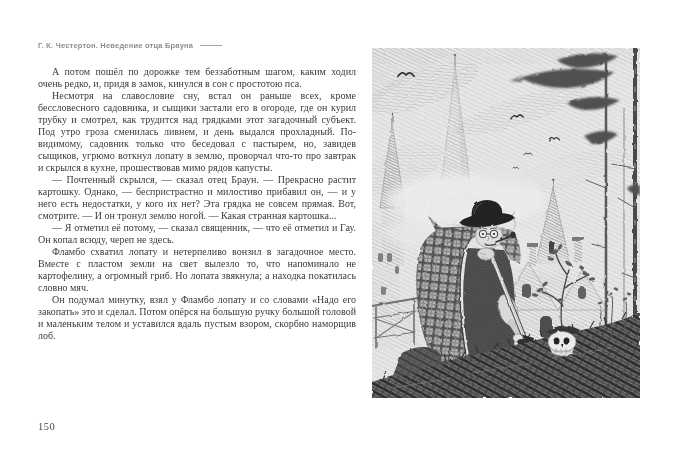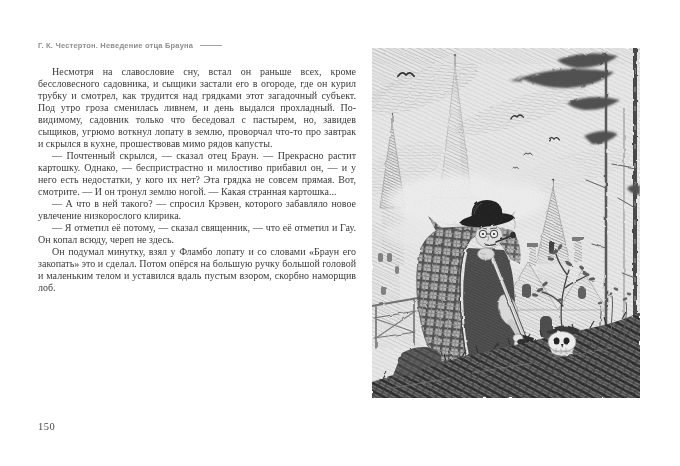--- a/index.html
+++ b/index.html
@@ -34,25 +34,26 @@
 </head>
 <body style="--text: #3a3a3a; --header-text: #8d8d8d; --page-bg: #ffffff;">
 
 <div class="page">
   <div class="text-col">
     <div class="running-head">
       <span>Г. К. Честертон. Неведение отца Брауна</span>
       <span class="head-rule"></span>
     </div>
     <div class="body-text">
+        <p>А потом пошёл по дорожке тем беззаботным шагом, каким ходил очень редко, и, придя в замок, кинулся в сон с простотою пса.</p>
         <p>Несмотря на славословие сну, встал он раньше всех, кроме бессловесного садовника, и сыщики застали его в огороде, где он курил трубку и смотрел, как трудится над грядками этот загадочный субъект. Под утро гроза сменилась ливнем, и день выдался прохладный. По-видимому, садовник только что беседовал с пастырем, но, завидев сыщиков, угрюмо воткнул лопату в землю, проворчал что-то про завтрак и скрылся в кухне, прошествовав мимо рядов капусты.</p>
         <p>— Почтенный скрылся, — сказал отец Браун. — Прекрасно растит картошку. Однако, — беспристрастно и милостиво прибавил он, — и у него есть недостатки, у кого их нет? Эта грядка не совсем прямая. Вот, смотрите. — И он тронул землю ногой. — Какая странная картошка...</p>
-        <p>— А что в ней такого? — спросил Крэвен, которого забавляло новое увлечение низкорослого клирика.</p>
         <p>— Я отметил её потому, — сказал священник, — что её отметил и Гау. Он копал всюду, череп не здесь.</p>
-        <p>Он подумал минутку, взял у Фламбо лопату и со словами «Браун его закопать» это и сделал. Потом опёрся на большую ручку большой головой и маленьким телом и уставился вдаль пустым взором, скорбно наморщив лоб.</p>
+        <p>Фламбо схватил лопату и нетерпеливо вонзил в загадочное место. Вместе с пластом земли на свет вылезло то, что напоминало не картофелину, а огромный гриб. Но лопата звякнула; а находка покатилась словно мяч.</p>
+        <p>Он подумал минутку, взял у Фламбо лопату и со словами «Надо его закопать» это и сделал. Потом опёрся на большую ручку большой головой и маленьким телом и уставился вдаль пустым взором, скорбно наморщив лоб.</p>
       </div>
   </div>
 
   <div class="page-number">150</div>
 
   <figure class="illustration">
     <svg viewBox="0 0 268 350" xmlns="http://www.w3.org/2000/svg">
       <defs>
         <pattern id="hL" width="4" height="4" patternUnits="userSpaceOnUse" patternTransform="rotate(115)">
           <line x1="0" y1="0" x2="0" y2="4" stroke="#c9c9c9" stroke-width="0.9"></line>

